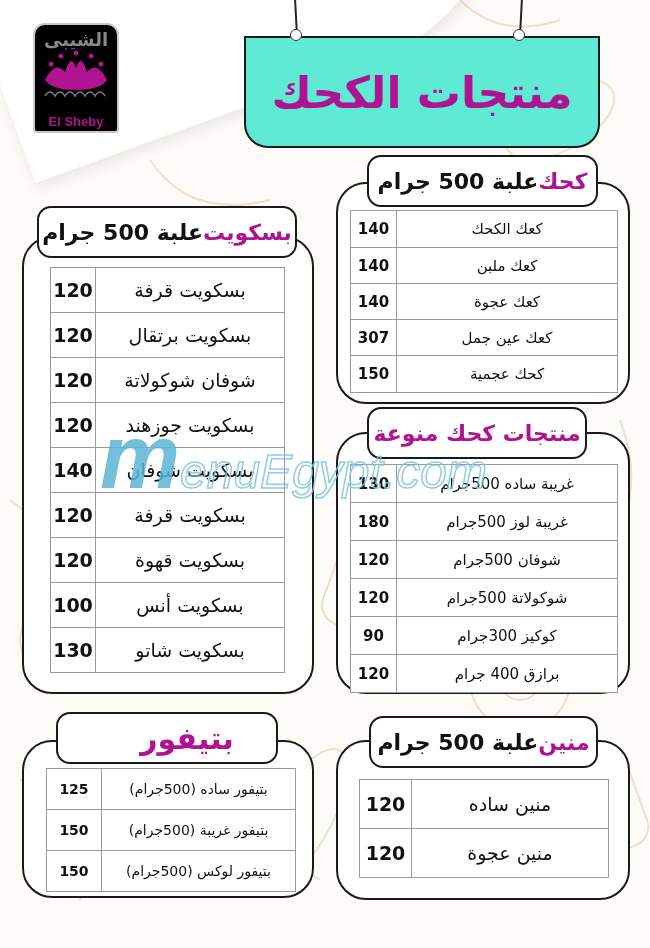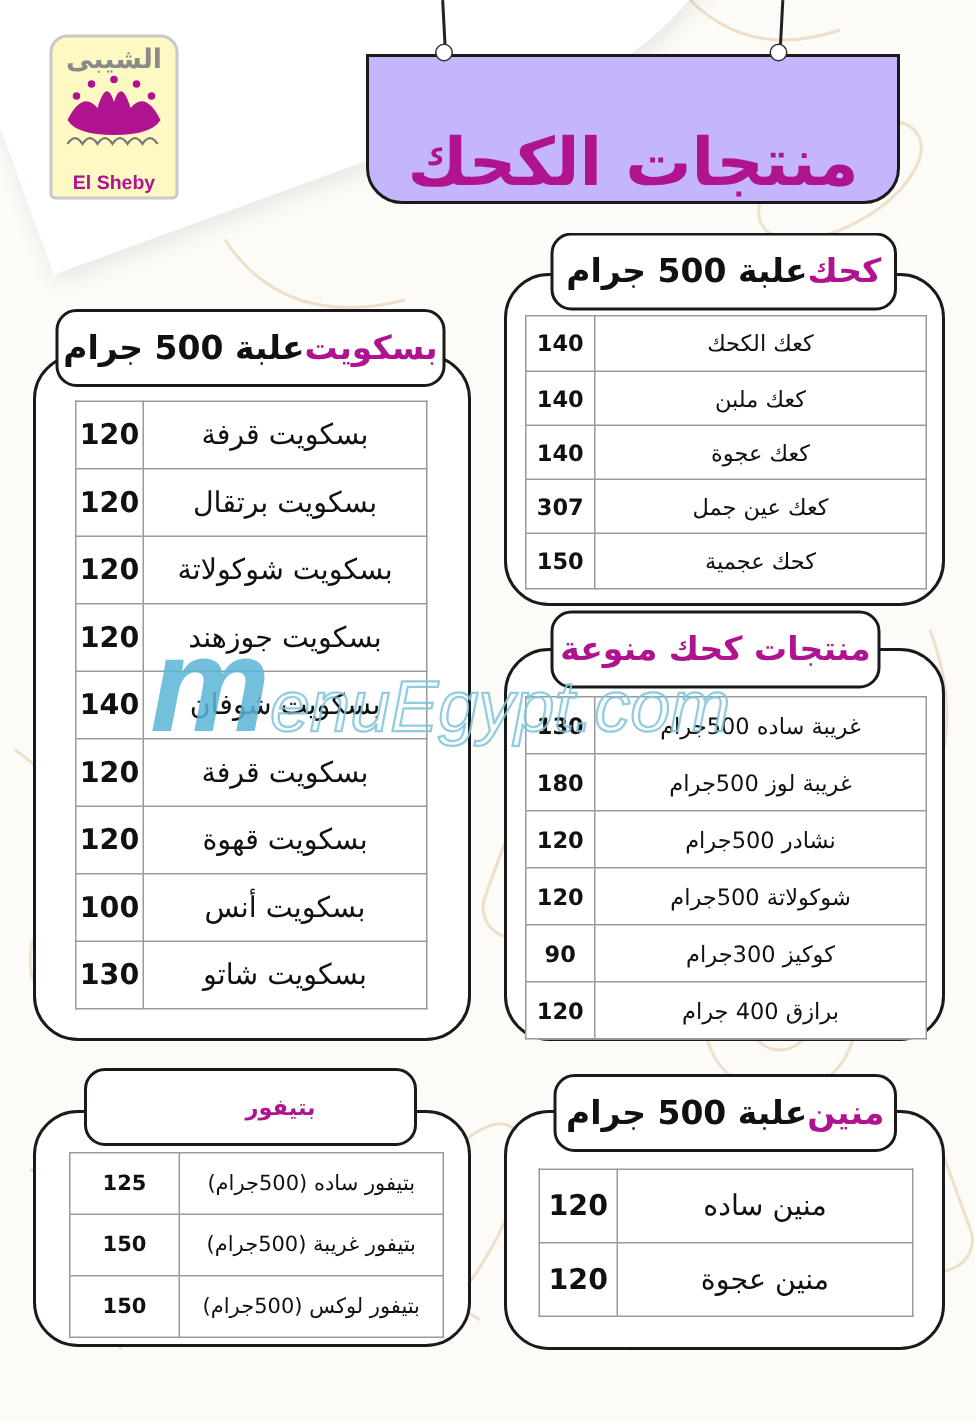--- a/index.html
+++ b/index.html
@@ -13,34 +13,34 @@
   .bg-pattern { position: absolute; inset: 0; z-index: 0; }
   .corner-blob {
     position: absolute; left: -60px; top: -80px; width: 560px; height: 280px;
     background: #ffffff; border-radius: 0 0 200px 0;
     transform: rotate(-20deg); transform-origin: left top;
     box-shadow: 0 6px 14px rgba(0,0,0,0.08);
     z-index: 1;
   }
   .logo {
     position: absolute; left: 33px; top: 23px; width: 86px; height: 110px;
-    background: #fef9c3; border: 2px solid #c9c9c9; border-radius: 12px 12px 4px 4px;
+    background: #000000; border: 2px solid #c9c9c9; border-radius: 12px 12px 4px 4px;
     z-index: 2; text-align: center;
   }
   .logo .ar { font-size: 18px; font-weight: bold; color: #8a8a8a; margin-top: 4px; direction: rtl; }
   .logo .en { font-family: "Liberation Sans", sans-serif; font-weight: bold; font-size: 13px; color: #b0138f; position: absolute; left: 0; right: 0; bottom: 2px; }
   .logo svg { display: block; margin: 0 auto; }
 
   .hang-line { position: absolute; width: 2px; background: #222; z-index: 3; transform-origin: bottom; }
   .hang-ring { position: absolute; width: 12px; height: 12px; border: 1.5px solid #333; background: #fff; border-radius: 50%; z-index: 4; }
   .title-board {
-    position: absolute; left: 244px; top: 36px; width: 356px; height: 100px;
-    background: #c4b5fd; border: 2.5px solid #1a1a1a;
+    position: absolute; left: 244px; top: 36px; width: 356px; height: 112px;
+    background: #5eead4; border: 2.5px solid #1a1a1a;
     border-radius: 0 0 24px 24px; z-index: 3;
-    display: flex; align-items: flex-end; justify-content: center;
+    display: flex; align-items: center; justify-content: center;
   }
   .title-board span {
     direction: rtl; font-size: 44px; font-weight: bold; color: #b0138f;
   }
 
   .panel {
     position: absolute; background: #fff; border: 2.5px solid #1a1a1a;
     border-radius: 30px; z-index: 3;
   }
   .panel-head {
@@ -161,21 +161,21 @@
   <tbody>
     <tr style="height:38px;">
         <td>غريبة ساده 500جرام</td>
         <td class="price" style="width:46px;">130</td>
       </tr>
     <tr style="height:38px;">
         <td>غريبة لوز 500جرام</td>
         <td class="price">180</td>
       </tr>
     <tr style="height:38px;">
-        <td>نشادر 500جرام</td>
+        <td>شوفان 500جرام</td>
         <td class="price">120</td>
       </tr>
     <tr style="height:38px;">
         <td>شوكولاتة 500جرام</td>
         <td class="price">120</td>
       </tr>
     <tr style="height:38px;">
         <td>كوكيز 300جرام</td>
         <td class="price">90</td>
       </tr>
@@ -195,21 +195,21 @@
   <tbody>
     <tr style="height:45px;">
         <td>بسكويت قرفة</td>
         <td class="price" style="width:45px;">120</td>
       </tr>
     <tr style="height:45px;">
         <td>بسكويت برتقال</td>
         <td class="price">120</td>
       </tr>
     <tr style="height:45px;">
-        <td>بسكويت شوكولاتة</td>
+        <td>شوفان شوكولاتة</td>
         <td class="price">120</td>
       </tr>
     <tr style="height:45px;">
         <td>بسكويت جوزهند</td>
         <td class="price">120</td>
       </tr>
     <tr style="height:45px;">
         <td>بسكويت شوفان</td>
         <td class="price">140</td>
       </tr>
@@ -226,29 +226,29 @@
         <td class="price">100</td>
       </tr>
     <tr style="height:45px;">
         <td>بسكويت شاتو</td>
         <td class="price">130</td>
       </tr>
   </tbody>
 </table>
 
 <div class="panel" style="left:22px; top:740px; width:292px; height:158px;"></div>
-<div class="panel-head" style="left:56px; top:712px; width:222px; height:52px; font-size:15px;padding-left:40px;">
+<div class="panel-head" style="left:56px; top:712px; width:222px; height:52px; font-size:30px;padding-left:40px;">
   <span class="hl">بتيفور</span>
     <span class="rest"></span>
 </div>
 <table class="menu" style="left:46px; top:768px; width:250px; font-size:14px;">
   <tbody>
     <tr style="height:41px;">
         <td>بتيفور ساده (500جرام)</td>
-        <td class="price" style="width:73px;">125</td>
+        <td class="price" style="width:55px;">125</td>
       </tr>
     <tr style="height:41px;">
         <td>بتيفور غريبة (500جرام)</td>
         <td class="price">150</td>
       </tr>
     <tr style="height:41px;">
         <td>بتيفور لوكس (500جرام)</td>
         <td class="price">150</td>
       </tr>
   </tbody>

